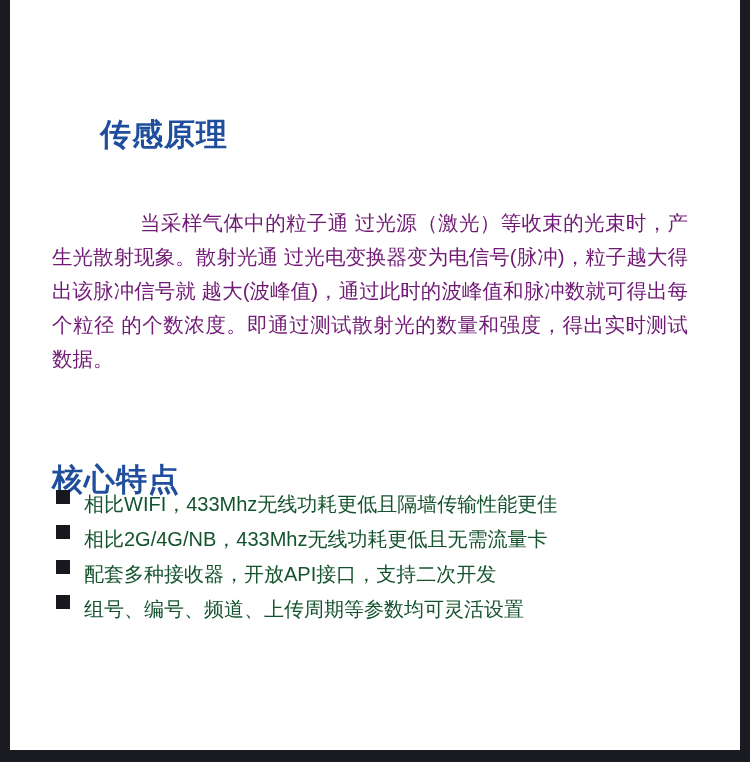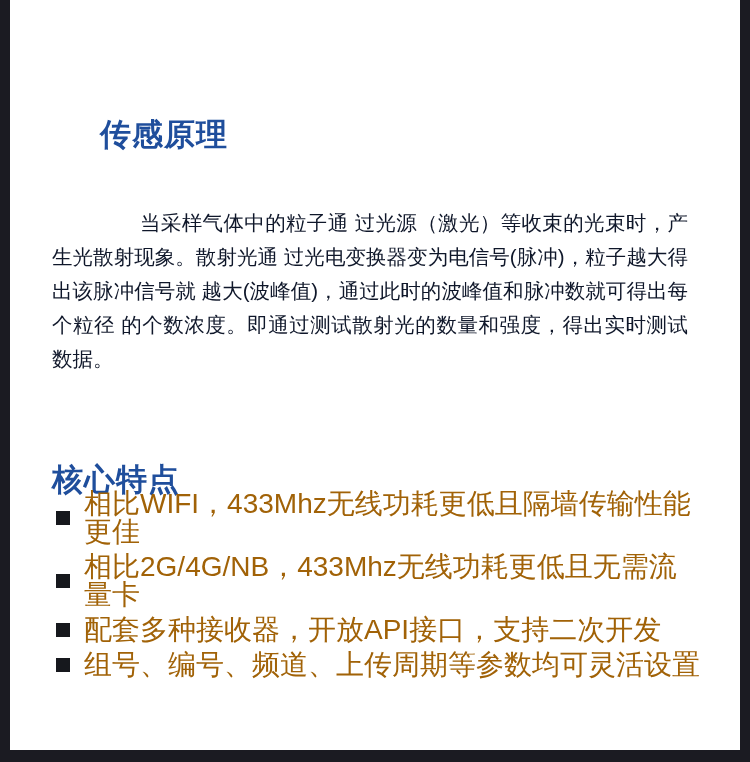--- a/index.html
+++ b/index.html
@@ -63,45 +63,44 @@
     position: absolute;
     top: 90px;
     left: 0;
     margin-left: 48px;
   }
   .body-text {
     position: absolute;
     top: 185px;
     left: 0;
     width: 636px;
-    color: #0f172a;
+    color: #701a75;
     font-size: 20.5px;
     line-height: 34px;
     text-align: justify;
     text-indent: 88px;
   }
   #features-title {
     position: absolute;
     top: 435px;
     left: 0;
   }
   .feature-list {
     position: absolute;
     top: 490px;
     left: 4px;
     list-style: none;
     margin: 0;
     padding: 0;
   }
   .feature-item {
     display: flex;
-    align-items: center;
     margin-bottom: 7px;
-    color: #a16207;
-    font-size: 28px;
+    color: #14532d;
+    font-size: 20px;
     line-height: 28px;
   }
   .bullet {
     display: inline-block;
     width: 14px;
     height: 14px;
     background: #16181d;
     margin-right: 14px;
     flex: 0 0 auto;
   }

